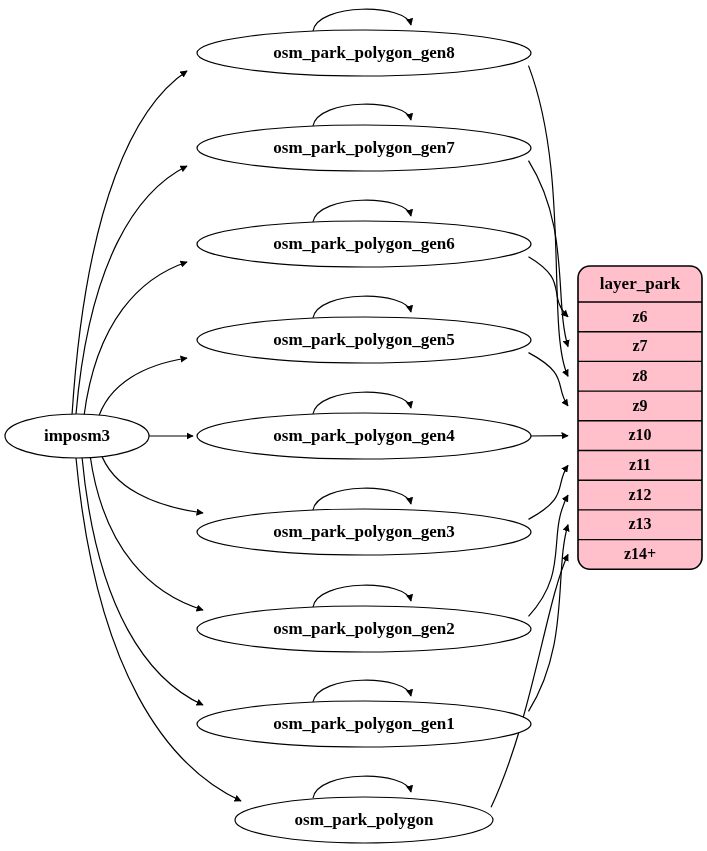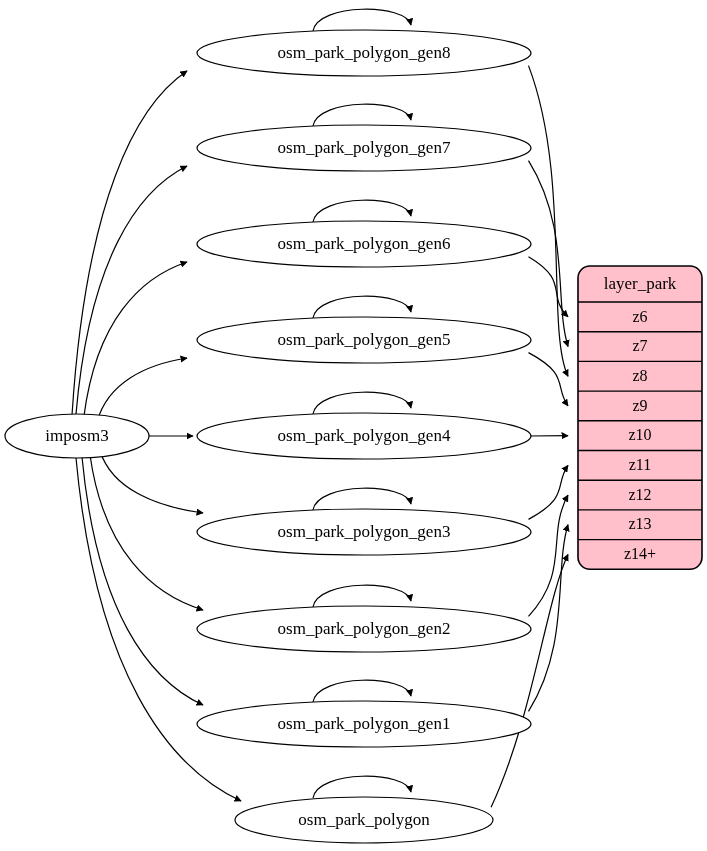--- a/index.html
+++ b/index.html
@@ -1,18 +1,18 @@
 <!DOCTYPE html>
 <html><head>
 <meta charset="utf-8">
 <style>
   html,body{margin:0;padding:0;background:#ffffff;}
   body{width:707px;height:851px;overflow:hidden;
        font-family:"Liberation Serif","DejaVu Serif",serif;}
-  #canvas{position:relative;width:701px;height:851px;}
+  #canvas{position:relative;width:701px;height:851px;font-weight:bold;}
   svg{position:absolute;left:0;top:0;width:707px;height:851px;}
   .nodelabel{font-size:17px;fill:#000000;dominant-baseline:middle;text-anchor:middle;}
   .celltext{font-size:16px;fill:#000000;dominant-baseline:middle;text-anchor:middle;}
   .headtext{font-size:17px;fill:#000000;dominant-baseline:middle;text-anchor:middle;}
 </style>
 </head>
 <body>
 
 <div id="canvas">
   <svg viewBox="0 0 707 851" xmlns="http://www.w3.org/2000/svg">

